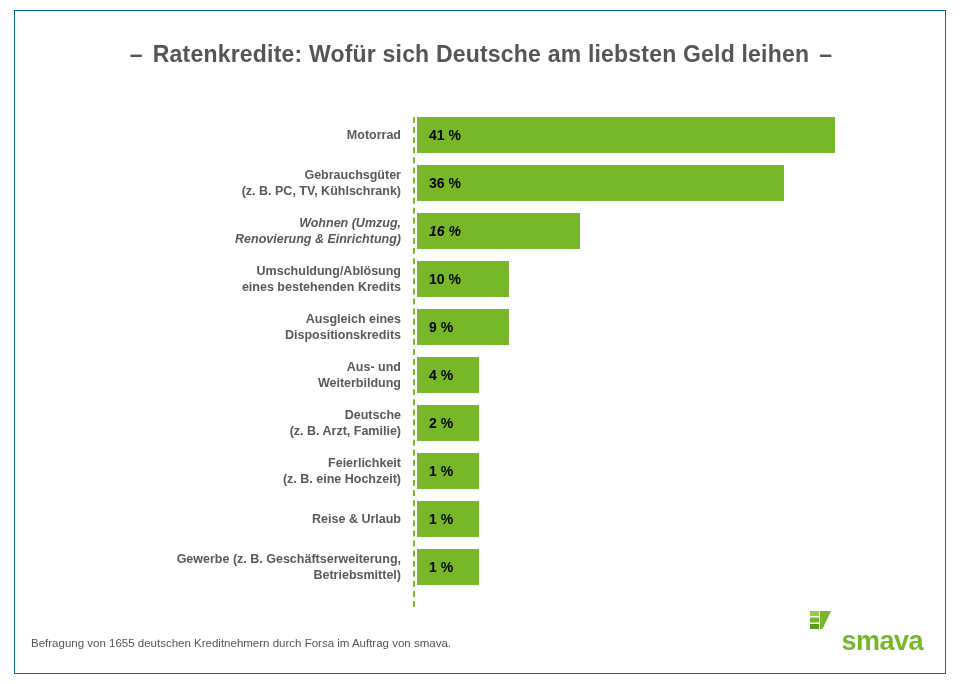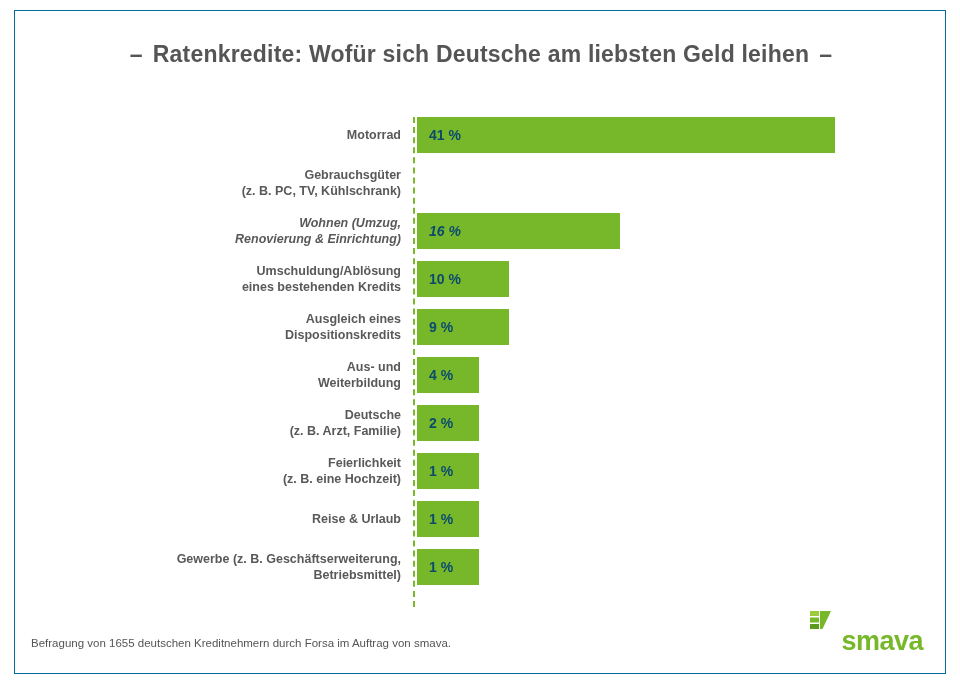--- a/index.html
+++ b/index.html
@@ -80,21 +80,21 @@
     height: 36px;
     background: #76b82a;
   }
   .bar-value {
     position: absolute;
     left: 12px;
     top: 50%;
     transform: translateY(-50%);
     font-size: 14px;
     font-weight: bold;
-    color: #0c4a6e;
+    color: #000000;
     white-space: nowrap;
   }
   .footer-note {
     position: absolute;
     left: 16px;
     bottom: 24px;
     font-size: 11.5px;
     color: #555555;
   }
   .logo {
@@ -135,27 +135,30 @@
           </div>
           <div class="bar" style="width: 418px; background: rgb(118, 184, 42);">
             <span class="bar-value">41 %</span>
           </div>
         </div>
         <div class="row" style="top: 48px;">
           <div class="row-label">
             <div>Gebrauchsgüter</div>
             <div>(z. B. PC, TV, Kühlschrank)</div>
           </div>
+          <div class="bar" style="width: 367px; background: rgb(118, 184, 42);">
+            <span class="bar-value">36 %</span>
+          </div>
         </div>
         <div class="row" style="top: 96px; font-style: italic;">
           <div class="row-label">
             <div>Wohnen (Umzug,</div>
             <div>Renovierung &amp; Einrichtung)</div>
           </div>
-          <div class="bar" style="width: 163px; background: rgb(118, 184, 42); padding-left: 40px;">
+          <div class="bar" style="width: 163px; background: rgb(118, 184, 42);">
             <span class="bar-value">16 %</span>
           </div>
         </div>
         <div class="row" style="top: 144px;">
           <div class="row-label">
             <div>Umschuldung/Ablösung</div>
             <div>eines bestehenden Kredits</div>
           </div>
           <div class="bar" style="width: 92px; background: rgb(118, 184, 42);">
             <span class="bar-value">10 %</span>

